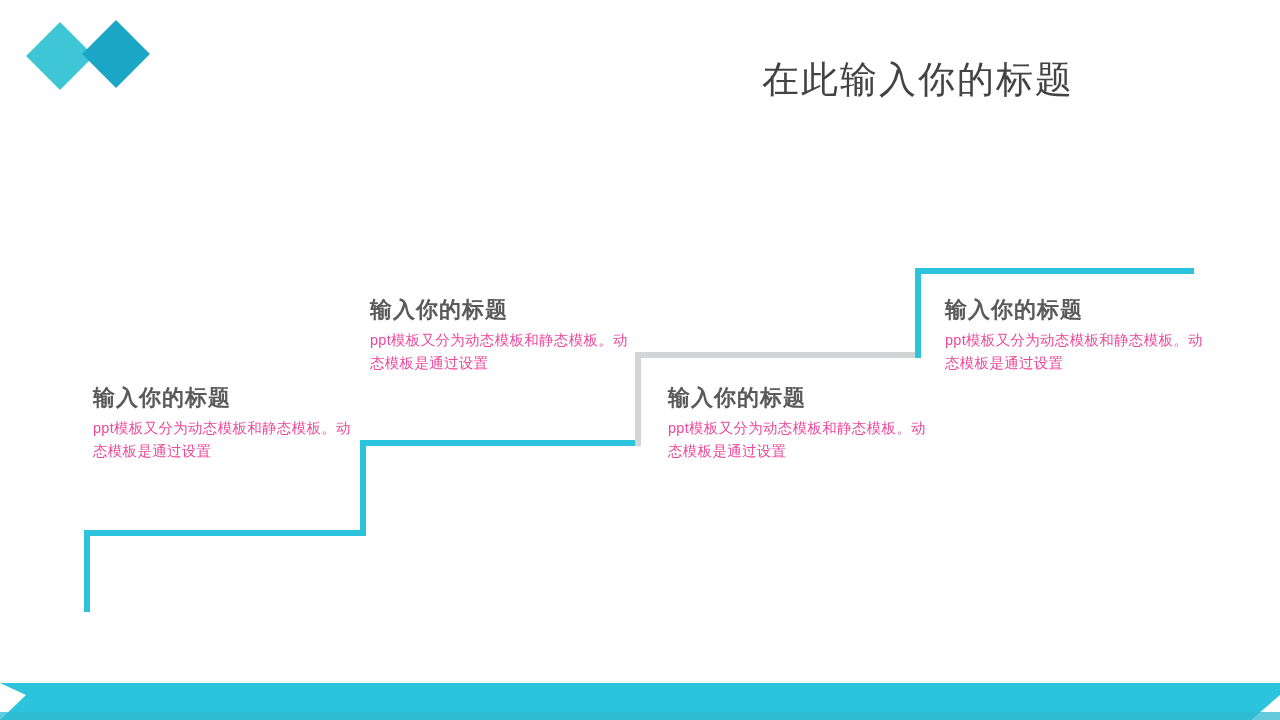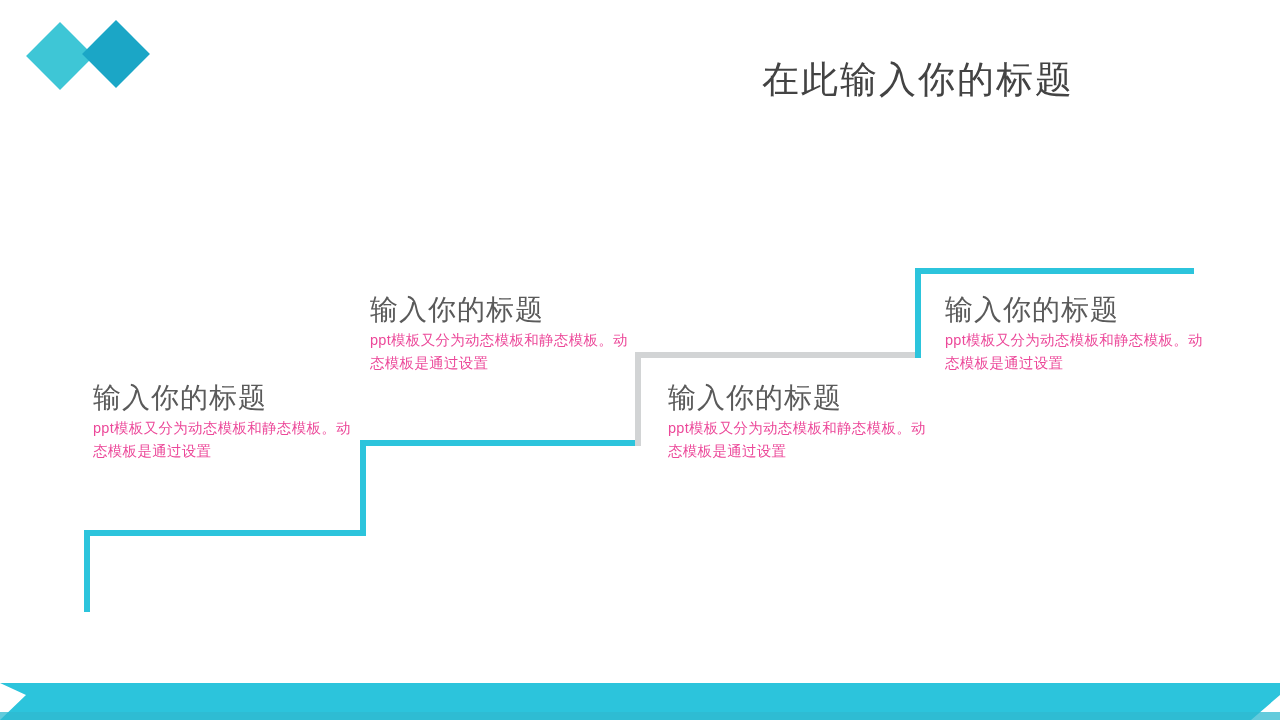--- a/index.html
+++ b/index.html
@@ -71,22 +71,22 @@
   .c-cyan { background: #2CC4DC; }
   .c-gray { background: #D2D4D5; }
 
   
   .block {
     position: absolute;
     width: 260px;
   }
   .block .bt {
     font-family: "Liberation Serif", "DejaVu Serif", serif;
-    font-weight: normal;
-    font-size: 28px;
+    font-weight: bold;
+    font-size: 22px;
     color: #5A5A5A;
     letter-spacing: 1px;
     line-height: 26px;
     margin-bottom: 6px;
     white-space: nowrap;
   }
   .block .bd {
     font-family: "Liberation Sans", sans-serif;
     font-size: 14.5px;
     color: #ec4899;

